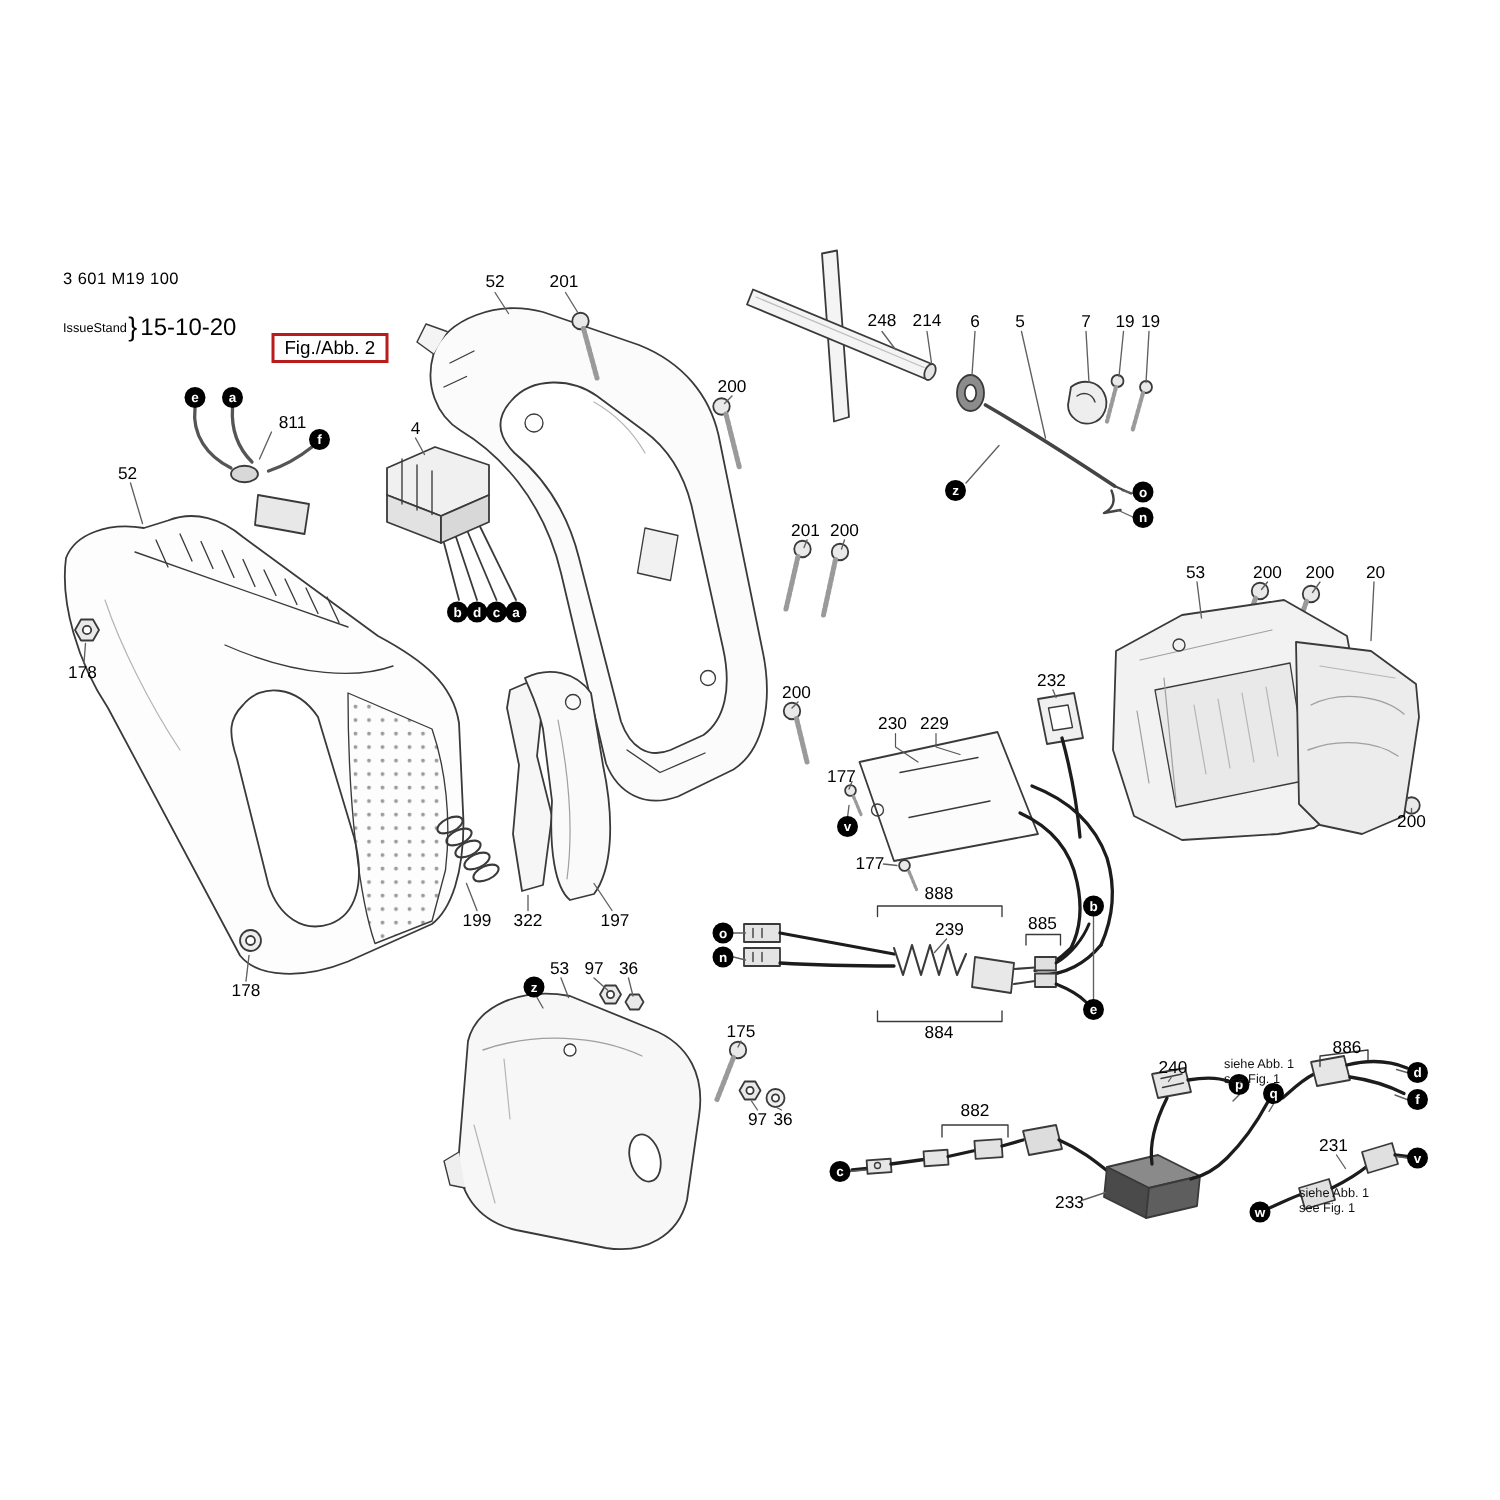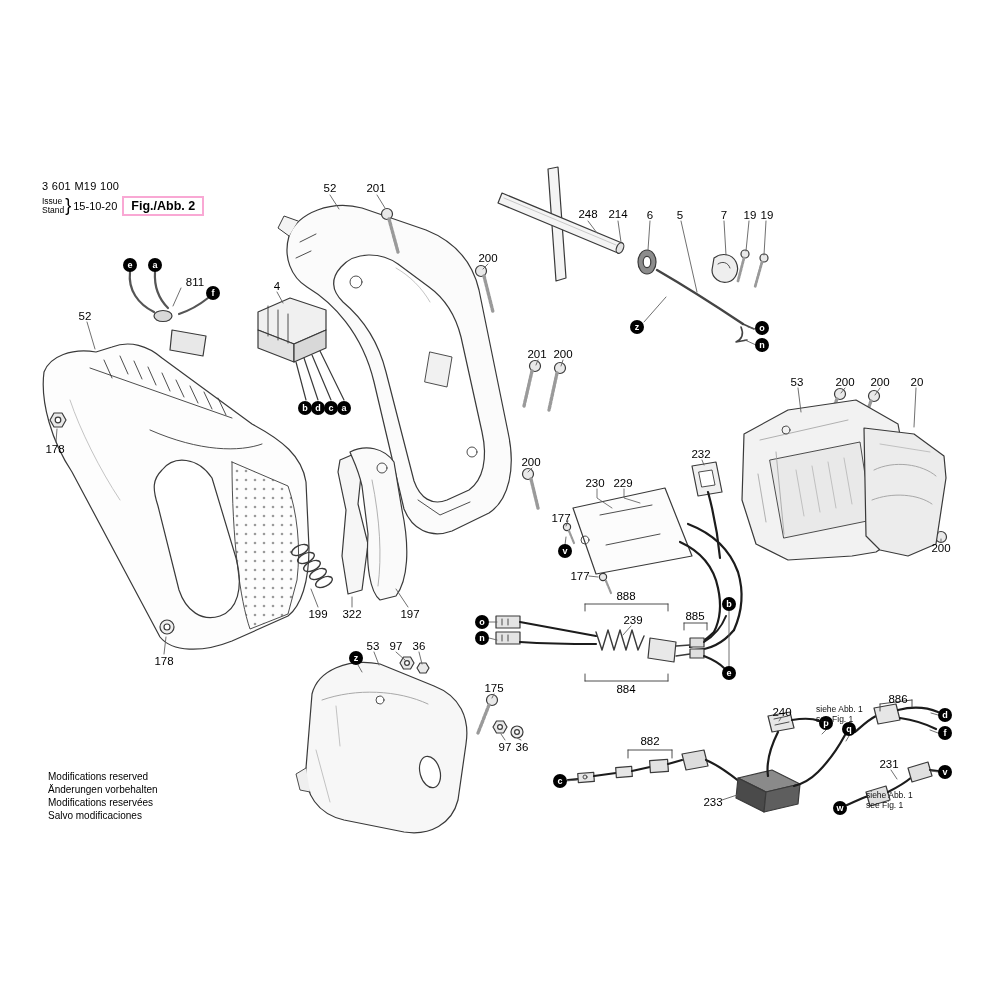--- a/index.html
+++ b/index.html
@@ -7,24 +7,24 @@
   body { position:relative; background:#ffffff; font-family:"Liberation Sans", sans-serif; overflow:hidden; color:#000; }
   #stage { position:absolute; inset:0; }
   svg { position:absolute; left:0; top:0; }
   #annotation-layer { position:absolute; inset:0; z-index:5; }
   .part-label { position:absolute; transform:translate(-50%,-50%); font-size:11.5px; color:#000; white-space:nowrap; background:transparent; }
   .callout { position:absolute; transform:translate(-50%,-50%); width:14px; height:14px; border-radius:50%; background:#000; color:#fff; font-size:9px; font-weight:bold; display:flex; align-items:center; justify-content:center; line-height:1; }
   .note { position:absolute; font-size:8.5px; line-height:10px; color:#111; white-space:nowrap; }
   .header-block { position:absolute; left:42px; top:180px; z-index:6; }
   .part-no { font-size:11px; letter-spacing:0.3px; margin-bottom:3px; }
   .issue-row { display:flex; align-items:center; }
-  .issue-col { display:flex; flex-direction:column; font-size:8.5px; line-height:9px; }
+  .issue-col { display:flex; flex-direction:row; font-size:8.5px; line-height:9px; }
   .brace { font-size:18px; font-weight:300; margin:0 2px 0 1px; }
-  .date { font-size:11px; margin-right:5px; }
-  .fig-box { border:2px solid #f9a8d4; font-weight:bold; font-size:12.5px; padding:1px 7px; }
+  .date { font-size:16px; margin-right:23px; }
+  .fig-box { border:2px solid #b91c1c; font-weight:normal; font-size:12.5px; padding:1px 7px;margin-top:27px; }
   .footer-block { position:absolute; left:48px; top:770px; font-size:10px; line-height:13px; z-index:6; }
 </style>
 </head>
 <body>
 
 <div id="stage">
 
 <svg width="1000" height="1000" viewBox="0 0 1000 1000" fill="none" stroke="#3a3a3a" stroke-width="1.2" stroke-linejoin="round" stroke-linecap="round">
   <defs>
     <pattern id="gripDots" width="9" height="9" patternUnits="userSpaceOnUse">
@@ -389,20 +389,14 @@
     <div class="issue-col">
       <span>Issue</span>
       <span>Stand</span>
     </div>
     <span class="brace">}</span>
     <span class="date">15-10-20</span>
     <span class="fig-box">Fig./Abb. 2</span>
   </div>
 </div>
 
-<div class="footer-block">
-  <div>Modifications reserved</div>
-  <div>Änderungen vorbehalten</div>
-  <div>Modifications reservées</div>
-  <div>Salvo modificaciones</div>
+
 </div>
 
-</div>
-
 </body></html>

